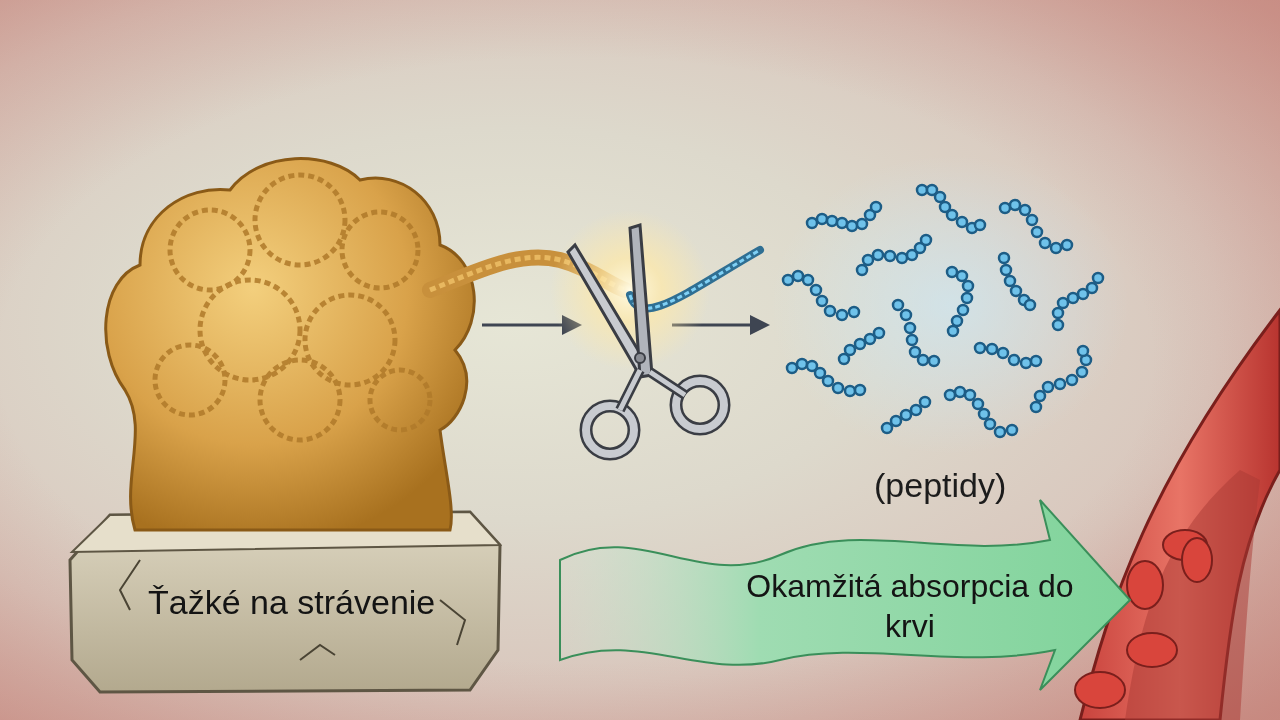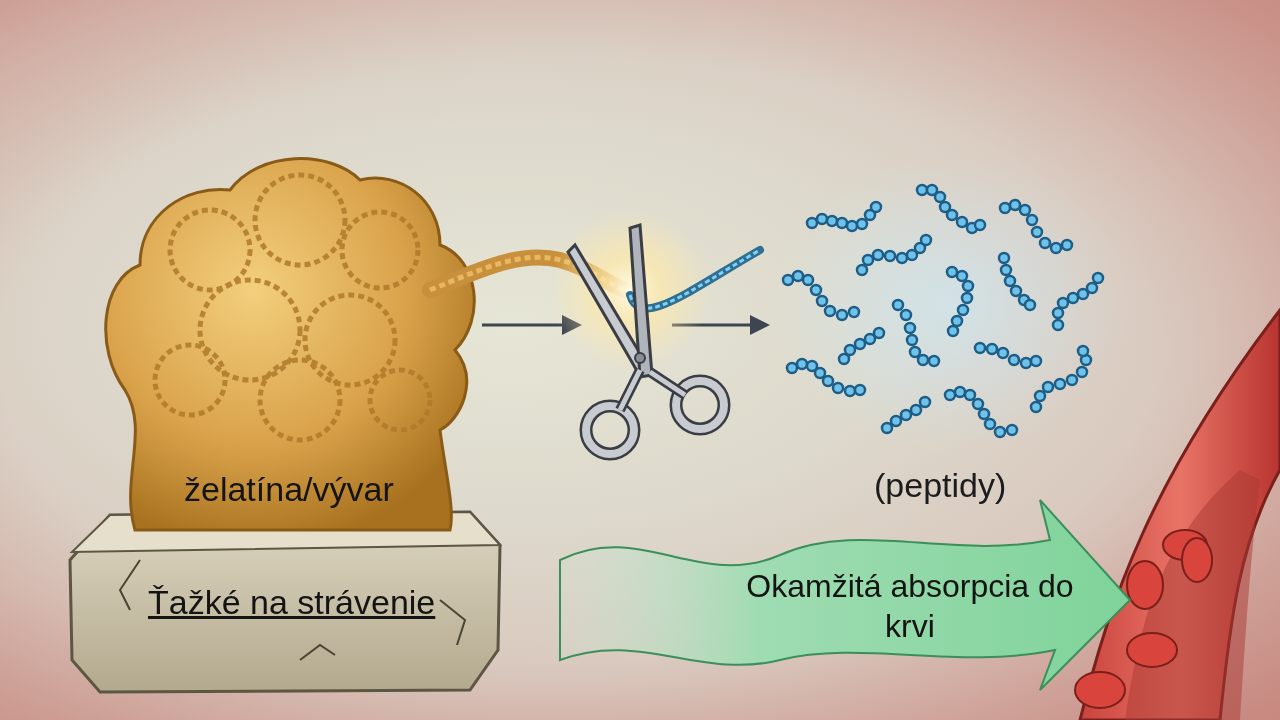--- a/index.html
+++ b/index.html
@@ -11,21 +11,21 @@
   .vignette {
     position:absolute; inset:0;
     background: radial-gradient(ellipse 75% 70% at 45% 50%, rgba(0,0,0,0) 60%, rgba(190,110,100,0.45) 100%);
   }
   .stage { position:absolute; inset:0; }
   svg { position:absolute; left:0; top:0; }
   .label {
     position:absolute; color:#141414; white-space:nowrap;
   }
   .label-gelatin { left:184px; top:470px; font-size:34px; }
-  .label-hard { left:148px; top:583px; font-size:34px;text-decoration:underline; }
+  .label-hard { left:148px; top:583px; font-size:34px; }
   .label-peptides { left:874px; top:466px; font-size:34px; color:#1c1c1c; }
   .label-absorb { left:740px; top:566px; width:340px; text-align:center; font-size:32px; line-height:40px; white-space:normal; }
 </style>
 </head>
 <body>
 
 <div class="vignette"></div>
 
 <div class="stage">
 <svg width="1280" height="720" viewBox="0 0 1280 720">
@@ -261,17 +261,16 @@
     <ellipse cx="1145" cy="585" rx="18" ry="24" fill="#d9453c" stroke="#7a1f1c" stroke-width="2"></ellipse>
     <ellipse cx="1152" cy="650" rx="25" ry="17" fill="#d9453c" stroke="#7a1f1c" stroke-width="2"></ellipse>
     <ellipse cx="1100" cy="690" rx="25" ry="18" fill="#d9453c" stroke="#7a1f1c" stroke-width="2"></ellipse>
   </g>
 
   <g>
     <path d="M560 560 C640 520 700 590 780 555 C860 520 950 560 1050 540 L1040 500 L1130 600 L1040 690 L1055 650 C960 670 860 640 780 660 C700 680 640 630 560 660 Z" fill="url(#arrowg)" stroke="#3a8f5a" stroke-width="2"></path>
   </g>
 </svg>
 
-<div class="label label-gelatin">želatína/vývar</div>
 <div class="label label-hard">Ťažké na strávenie</div>
 <div class="label label-absorb">Okamžitá absorpcia do krvi</div>
 <div class="label label-peptides">(peptidy)</div>
 </div>
 
 </body></html>

